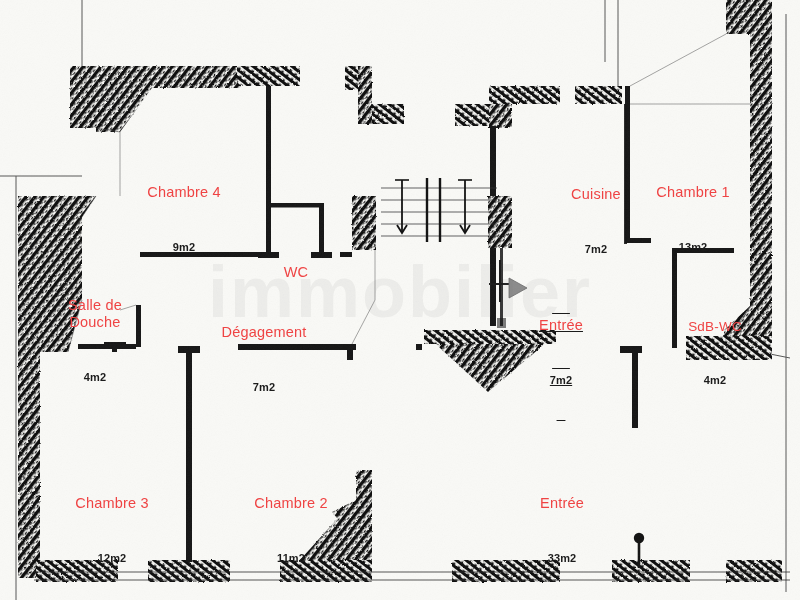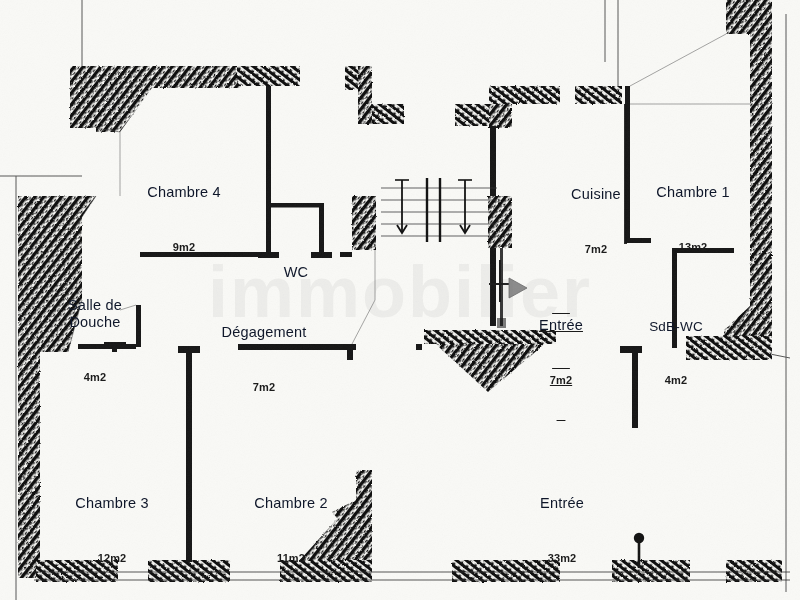--- a/index.html
+++ b/index.html
@@ -29,21 +29,21 @@
     line-height: 1.18;
     white-space: pre;
     pointer-events: none;
     transform: translateX(-50%);
   }
   .room-name {
     display: block;
     font-size: 14.5px;
     font-weight: 400;
     letter-spacing: 0.2px;
-    color: #0f172a;
+    color: #ef4444;
   }
   .room-name.small {
     font-size: 13.5px;
   }
   .room-area {
     display: block;
     font-size: 11px;
     font-weight: 600;
     margin-top: 2px;
     color: #1c1c1c;
@@ -313,21 +313,21 @@
   <div class="room-label" style="left:264px; top:286px;">
     <span class="room-name">Dégagement</span>
     <span class="room-area">7m2</span>
   </div>
 
   <div class="room-label" style="left:561px; top:279px;text-decoration:underline;">
     <span class="room-name">Entrée</span>
     <span class="room-area">7m2</span>
   </div>
 
-  <div class="room-label" style="left:676px; top:281px;">
+  <div class="room-label" style="left:715px; top:281px;">
     <span class="room-name small">SdB-WC</span>
     <span class="room-area">4m2</span>
   </div>
 
   <div class="room-label" style="left:112px; top:457px;">
     <span class="room-name">Chambre 3</span>
     <span class="room-area">12m2</span>
   </div>
 
   <div class="room-label" style="left:291px; top:457px;">

